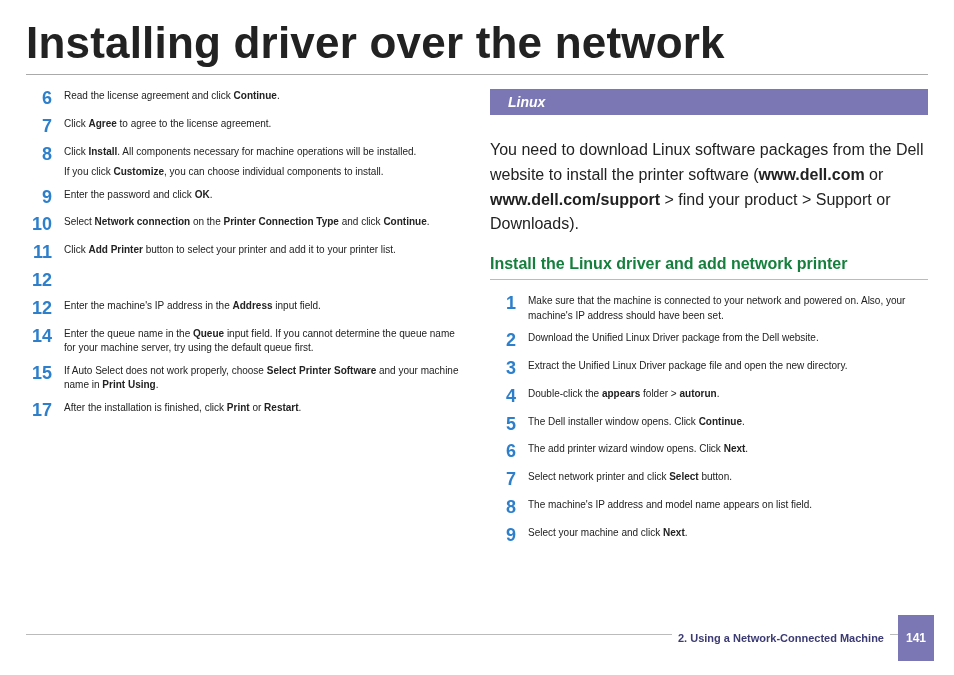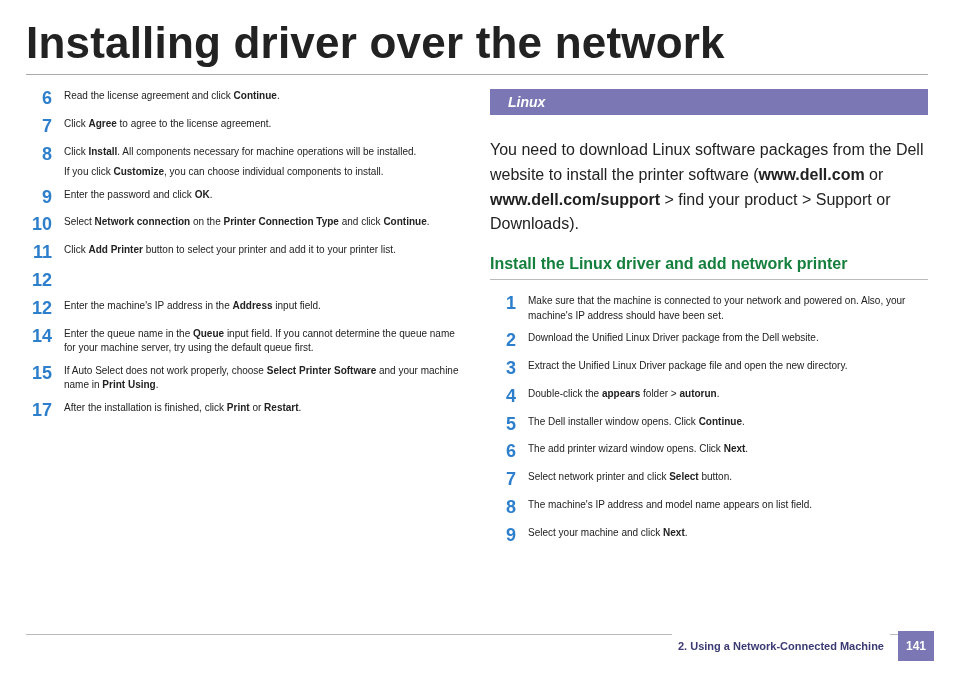--- a/index.html
+++ b/index.html
@@ -14,21 +14,21 @@
   .step .num { color: #2d7fcc; font-weight: 700; font-size: 18px; min-width: 26px; text-align: right; line-height: 1.1; font-family: "Segoe UI Semibold", Arial, sans-serif; }
   .step .body { font-size: 10px; line-height: 1.45; flex: 1; }
   .step .body p { margin: 0 0 6px 0; }
   .step .body p:last-child { margin-bottom: 0; }
   .b { font-weight: 700; }
   .section-bar { background: #7a77b4; color: #fff; font-weight: 700; font-size: 14px; padding: 5px 18px; margin-bottom: 23px; font-style: italic; }
   .intro { font-size: 16px; line-height: 1.55; margin-bottom: 18px; }
   .subhead { font-size: 16px; font-weight: 700; color: #15803d; border-bottom: 1px solid #bbb; padding-bottom: 6px; margin-bottom: 14px; }
   .footer-bar { position: absolute; left: 12px; right: 0; bottom: 14px; display: flex; justify-content: flex-end; align-items: stretch; padding: 0 20px; gap: 8px; }
   .footer-label { background: #fff; color: #3b3a73; font-weight: 700; font-size: 11px; display: flex; align-items: center; padding: 0 6px; }
-  .page-num { background: #7a77b4; color: #fff; font-weight: 700; font-size: 12px; padding: 8px 8px; min-width: 32px; text-align: center; }
+  .page-num { background: #7a77b4; color: #fff; font-weight: 700; font-size: 12px; padding: 16px 8px; min-width: 32px; text-align: center; }
   .thin-rule { position:absolute; left:26px; right:26px; bottom:40px; border-top:1px solid #bbb; }
 </style>
 </head>
 <body>
 
 <div class="page">
   <div class="title-wrap">
     <div class="title">Installing driver over the network</div>
   </div>
 

